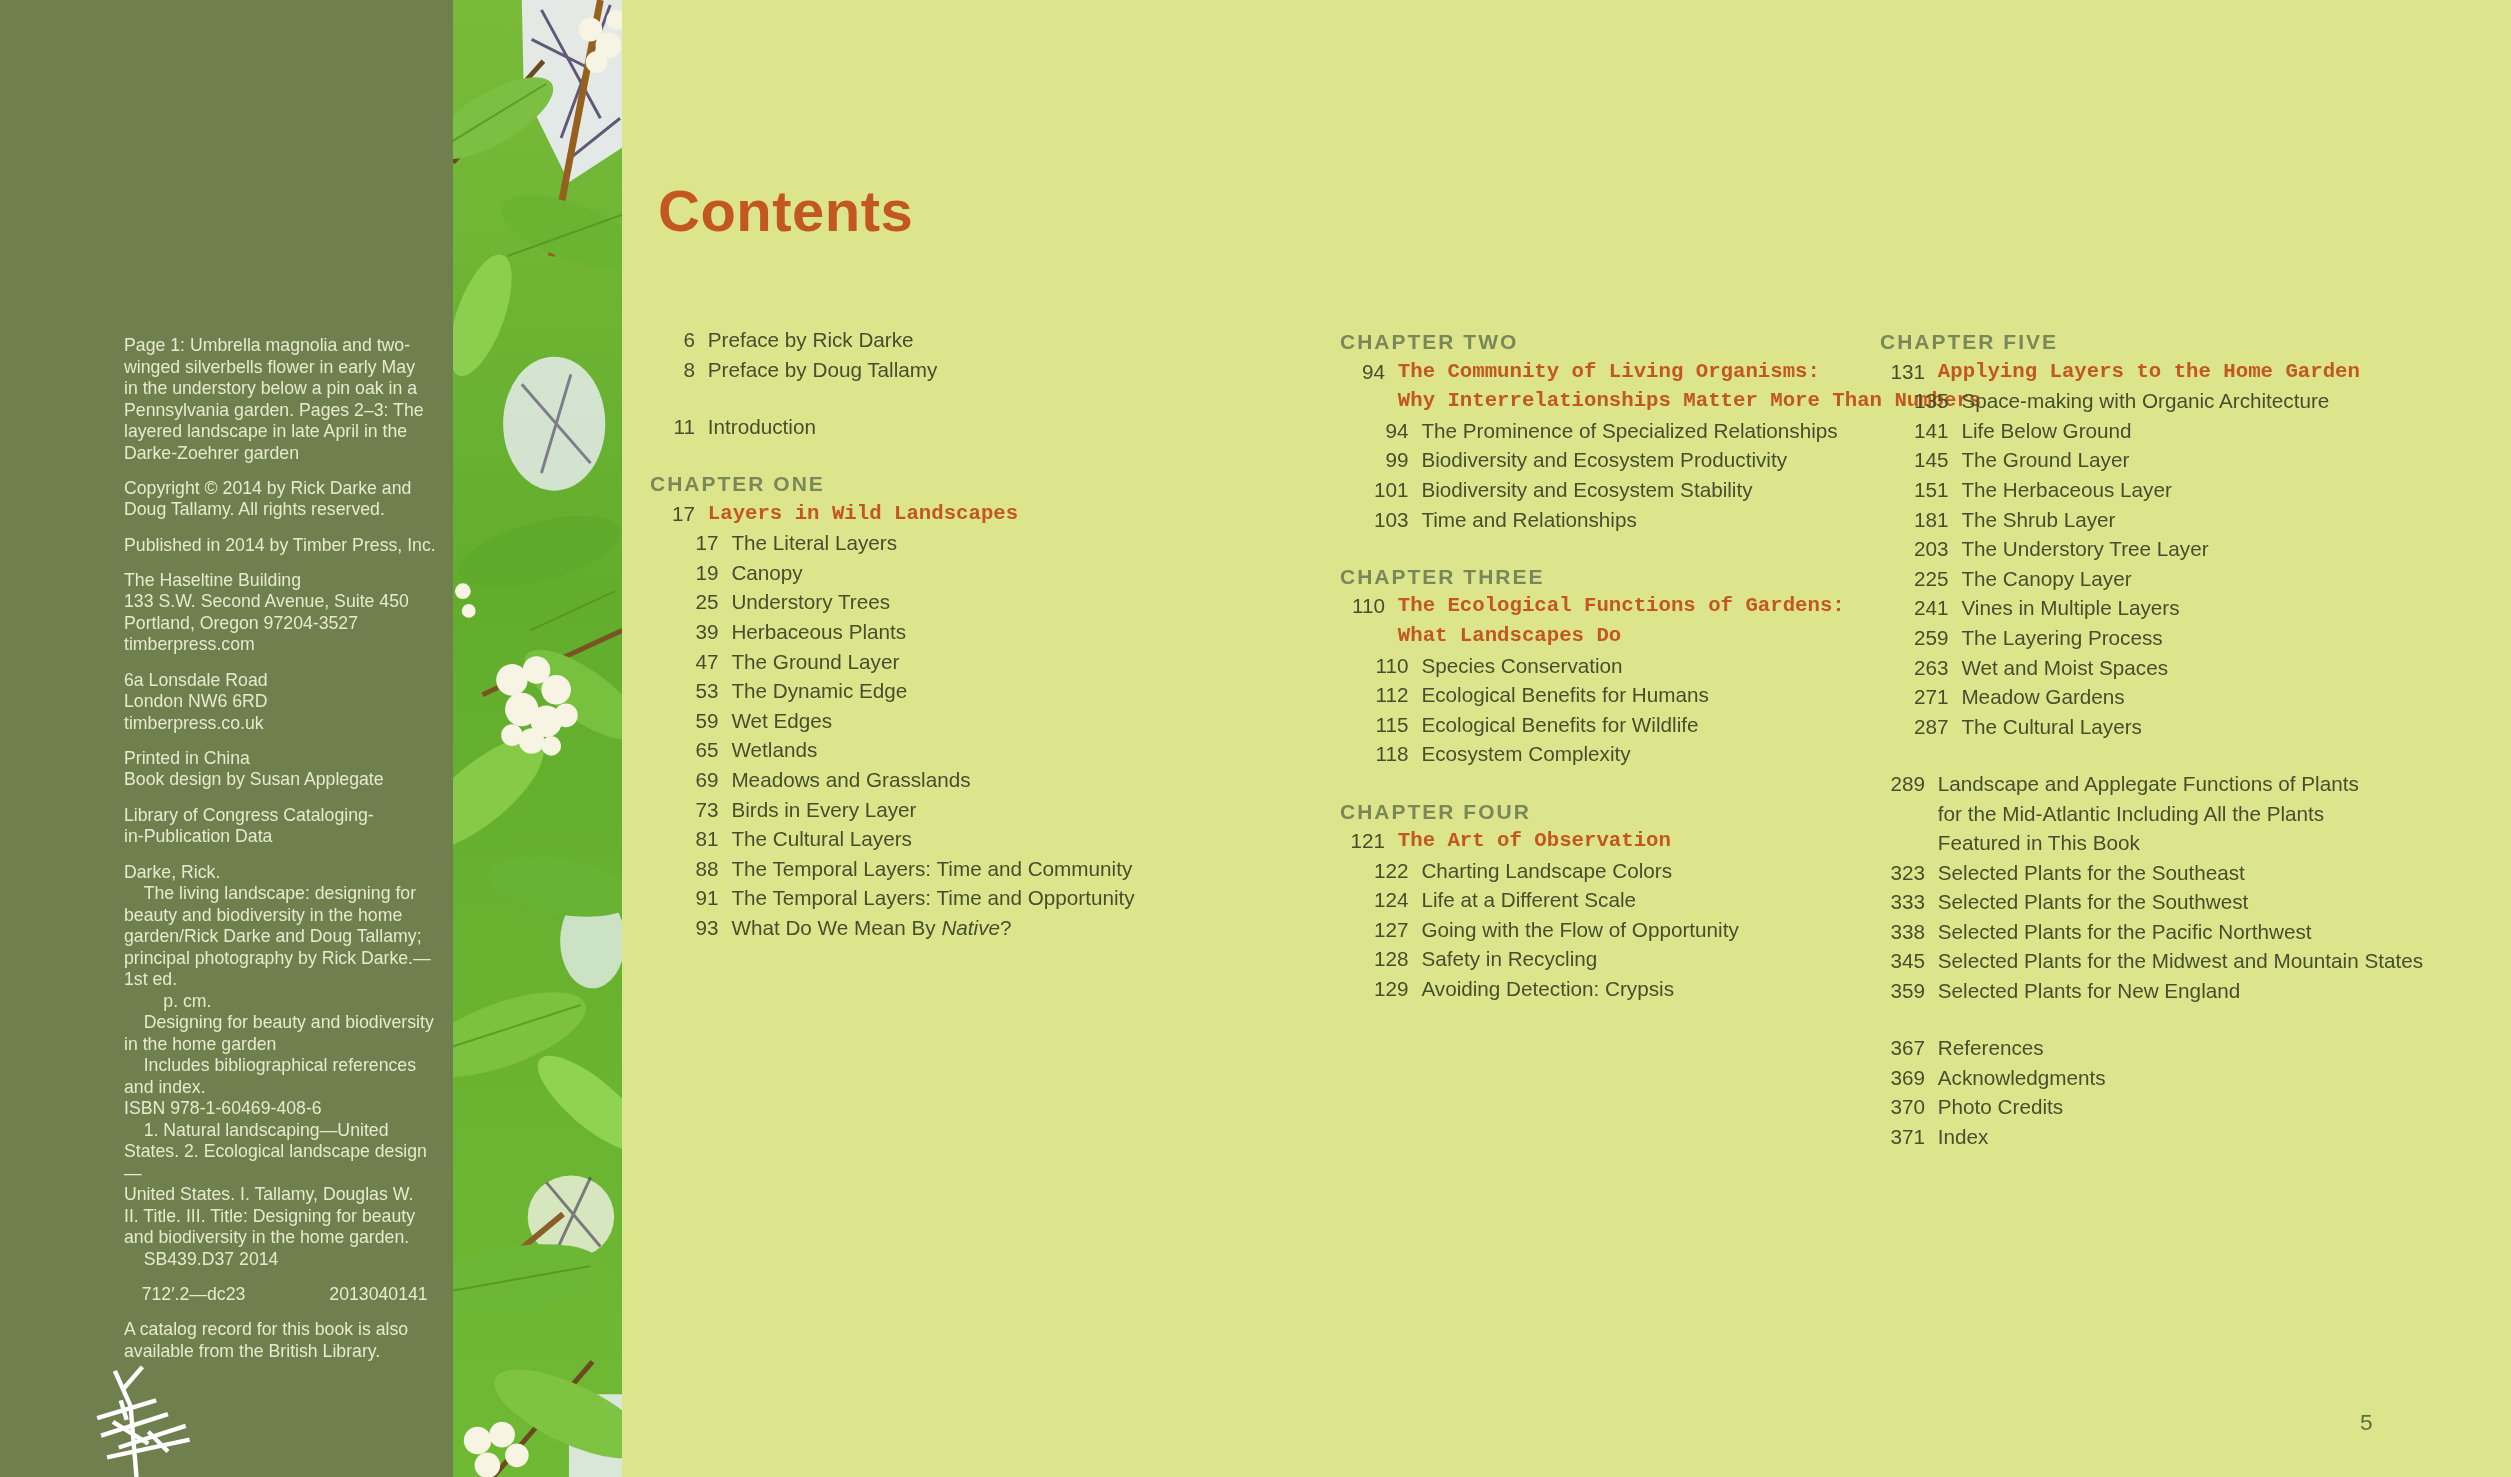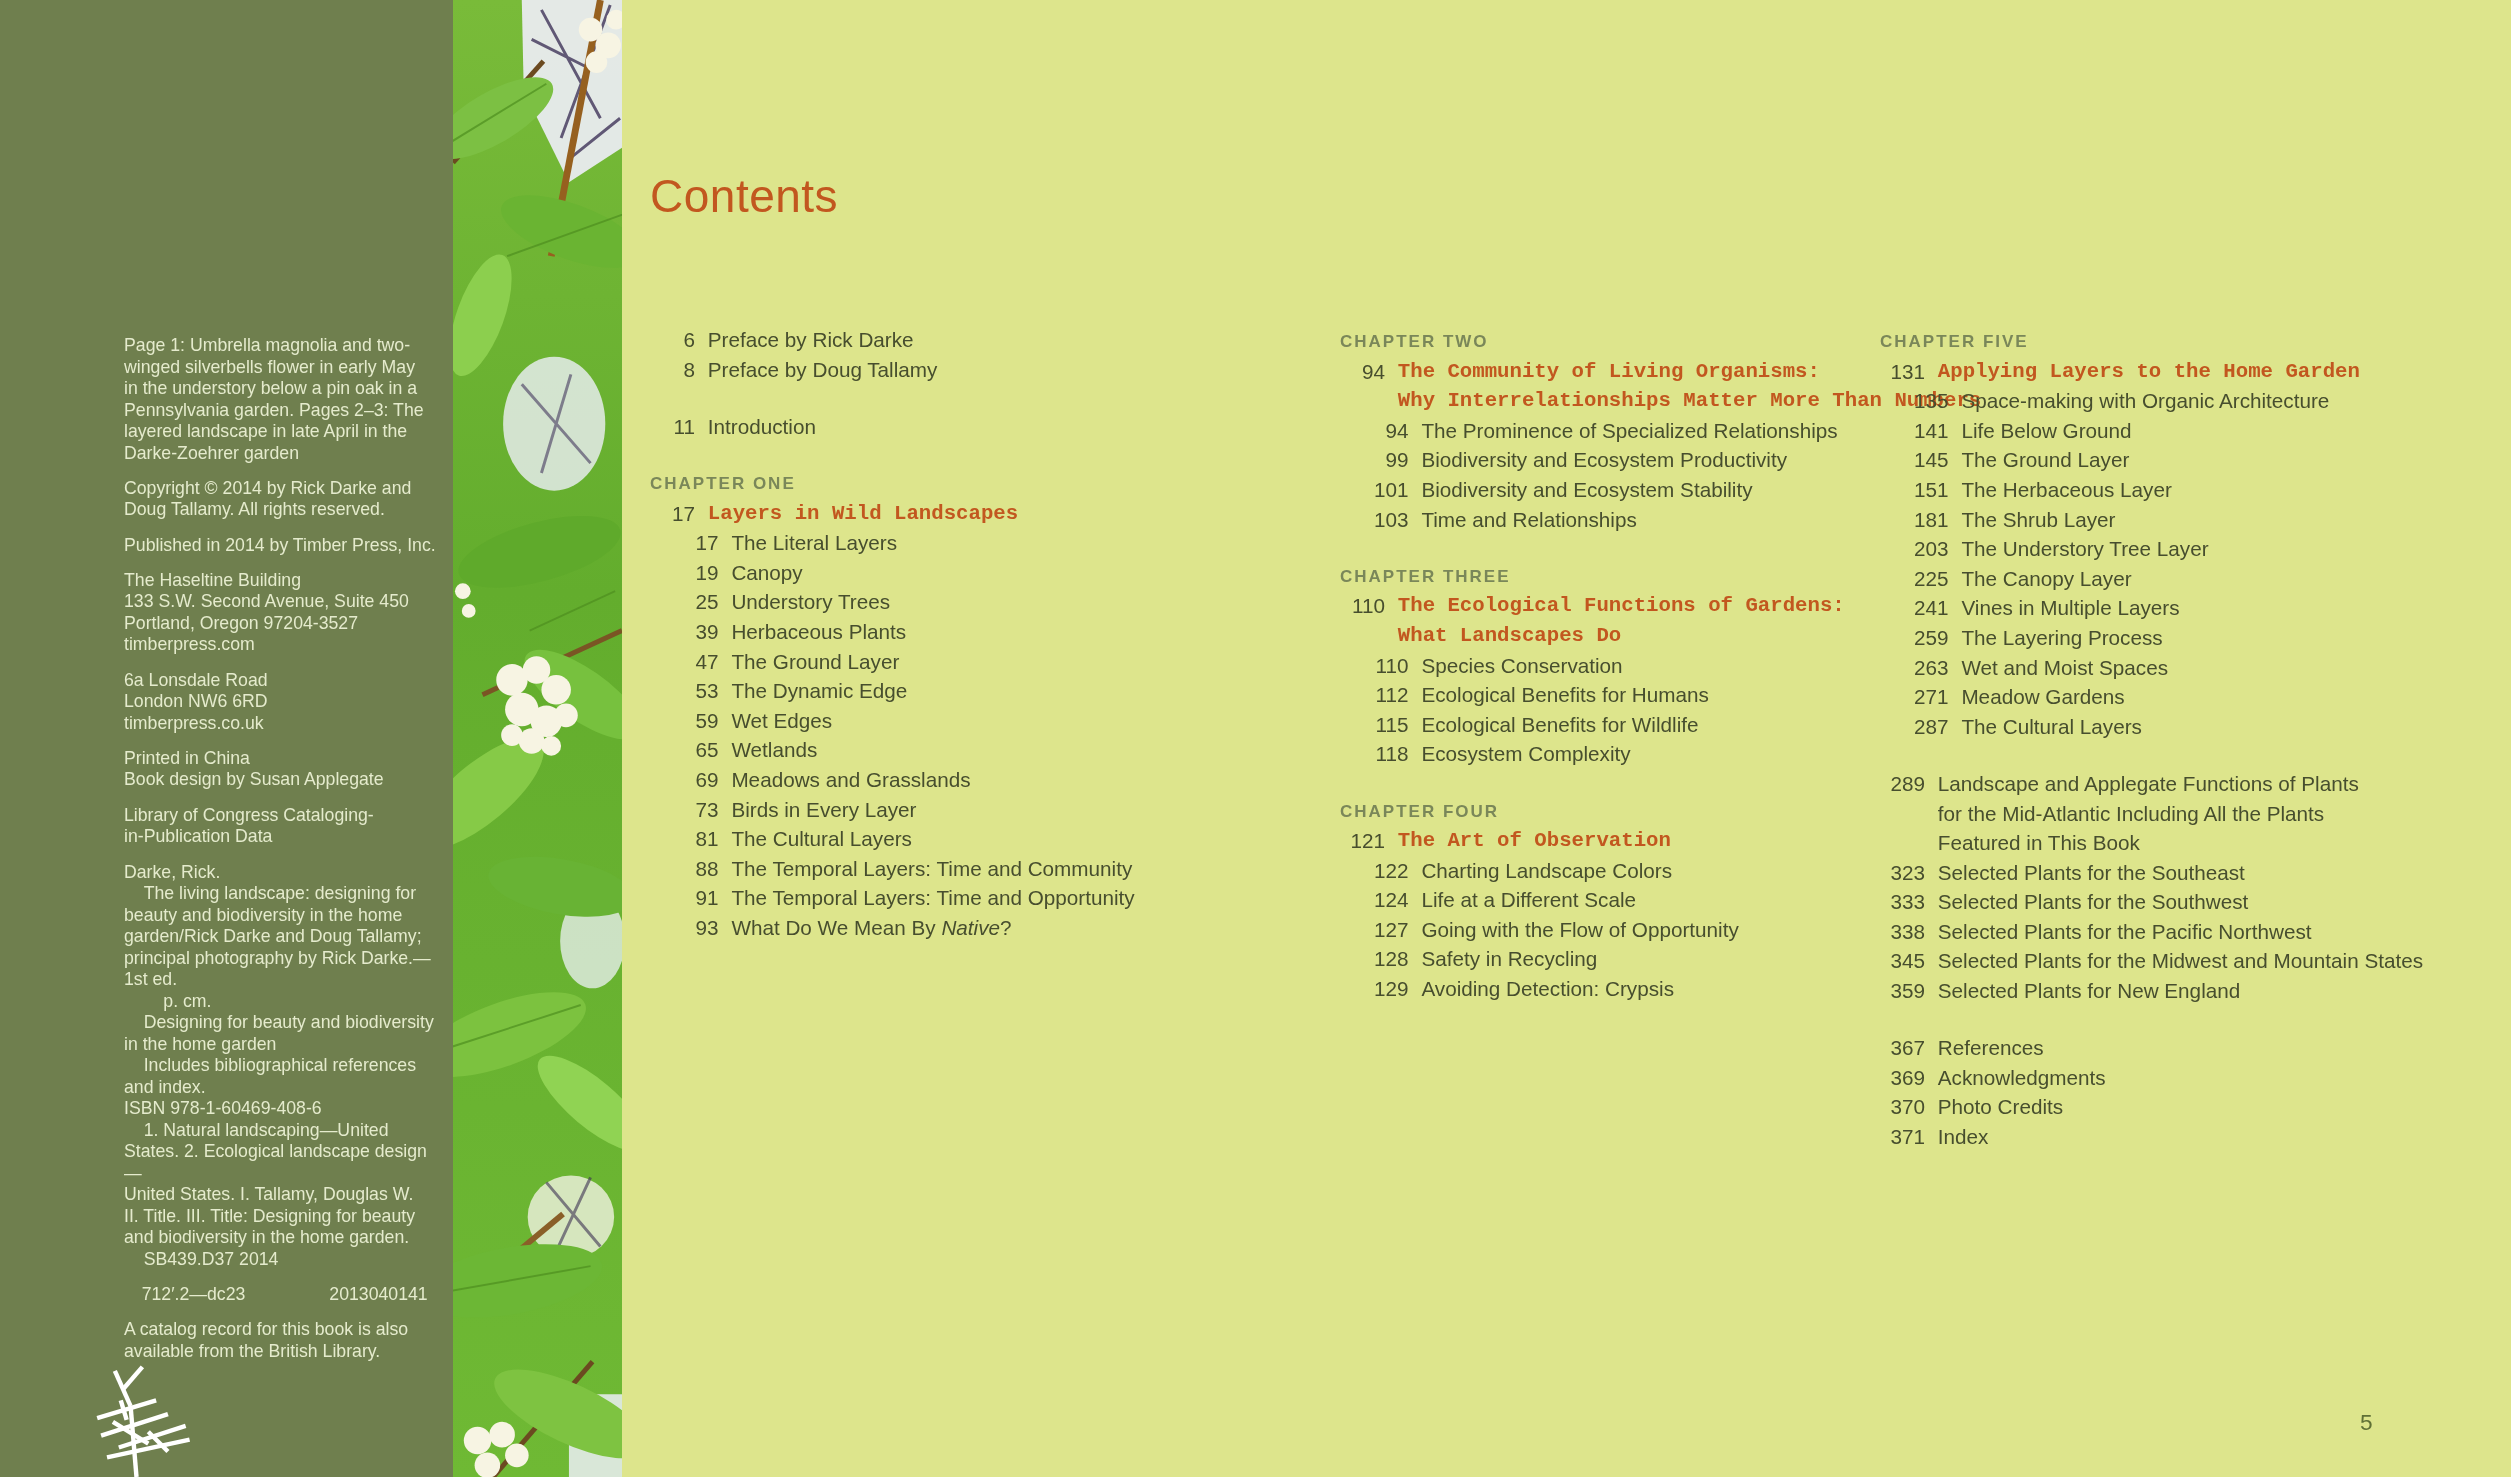--- a/index.html
+++ b/index.html
@@ -31,33 +31,33 @@
   }
   .logo { position:absolute; left:91px; top:1361px; }
 
   
   .photo-strip {
     position:absolute; left:453px; top:0; width:169px; height:1478px;
   }
 
   
   .page-title {
-    position:absolute; left:650px; top:169px; margin:0;
-    font-size:46px; font-weight:400; letter-spacing:0.5px;
+    position:absolute; left:650px; top:169px; margin:8px;
+    font-size:58px; font-weight:700; letter-spacing:0.5px;
     color: var(--accent-orange, #c25a1f);
   }
   .col { position:absolute; overflow:visible; }
   #col-1 { left:650px;  top:325px; width:630px; }
   #col-2 { left:1340px; top:327px; width:537px; }
   #col-3 { left:1880px; top:327px; width:630px; }
 
   .block + .block { margin-top:27.6px; }
 
   .chapter-label {
-    font-weight:700; font-size:17px; letter-spacing:2px;
+    font-weight:700; font-size:21px; letter-spacing:2px;
     line-height:29.6px; color: var(--chapter-label, #7a8759);
   }
   .row { display:flex; line-height:29.6px; white-space:pre; font-size:20.7px;
          color: var(--entry-text, #474e2e); }
   .row .num { width:45px; text-align:right; padding-right:12.8px; flex:none; }
   .row.sub { padding-left:23.6px; }
   .row.lead, .row.lead .num + .title { font-weight:700; }
   .row.lead .title { color: var(--accent-orange, #c25a1f); font-family: Liberation Mono, monospace; }
   .row.lead .num { font-weight:400; }
   .row .title .it { font-style:italic; }

